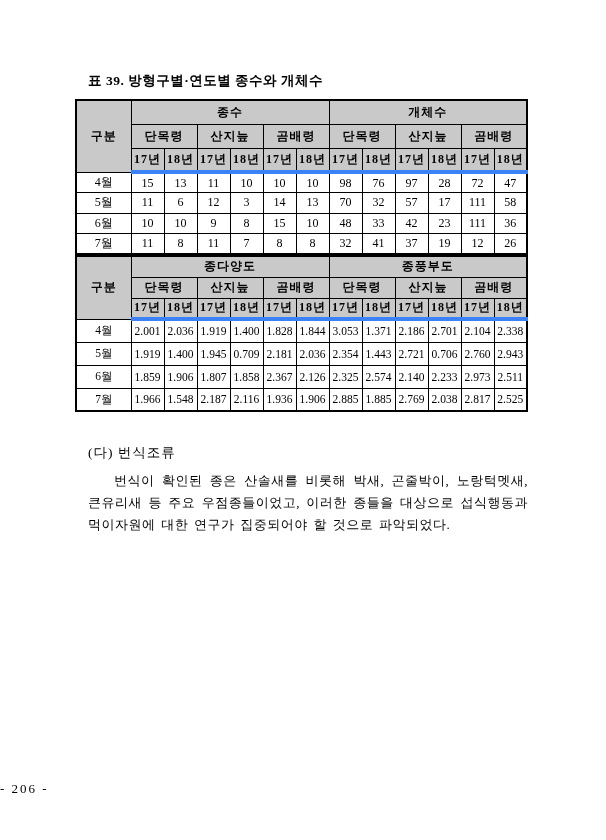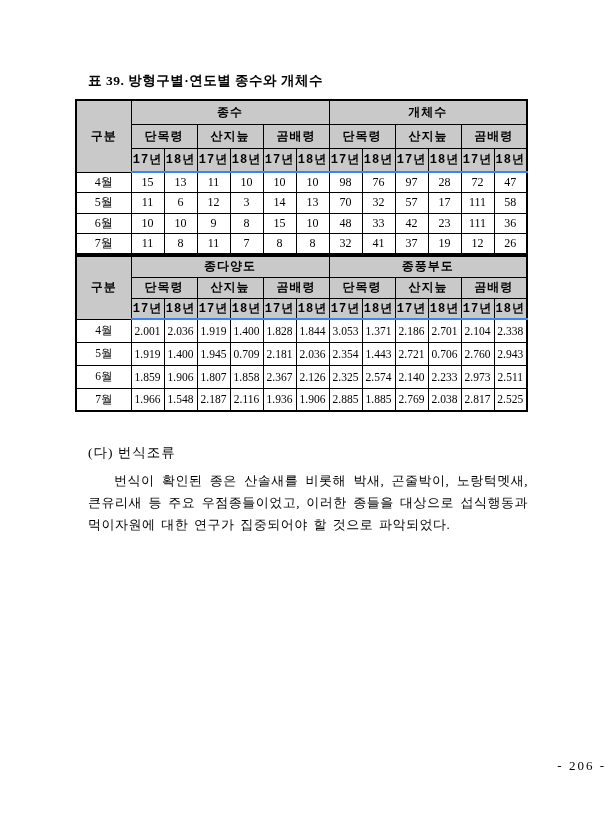--- a/index.html
+++ b/index.html
@@ -35,23 +35,22 @@
     border: 1px solid #000;
     text-align: center;
     vertical-align: middle;
     padding: 0;
     overflow: hidden;
   }
   table.data-table thead th {
     background: #c9c9c9;
     font-weight: bold;
     letter-spacing: 1px;
-    font-family: Liberation Mono, monospace;
-  }
-  table.data-table thead tr:last-child th { border-bottom: 2px solid #3b82f6; }
+  }
+  table.data-table thead tr:last-child th { border-bottom: 4px solid #3b82f6; }
   
   #table39 thead tr { height: 24px; }
   #table39 tbody tr { height: 20.5px; }
   
   #table40 thead tr { height: 21px; }
   #table40 tbody tr { height: 23px; }
   #table40 tbody td { letter-spacing: 0; font-size: 11.5px; }
   table.data-table tbody td { font-size: 12px; }
 
   .section { margin: 32px 0 0 13px; width: 440px; }
@@ -65,23 +64,23 @@
     font-size: 13px;
     line-height: 22px;
     text-align: justify;
     text-indent: 2em;
     letter-spacing: 0.5px;
     word-spacing: 2px;
   }
 
   .page-number {
     position: absolute;
-    left: 0; bottom: 66px;
+    left: 0; bottom: 43px;
     width: 100%;
-    text-align: right;
+    text-align: left;
     font-size: 13px;
     letter-spacing: 2px;
   }
 </style>
 </head>
 <body>
 
 <div class="content">
 
   <div class="table-title">표 39. 방형구별·연도별 종수와 개체수</div>

